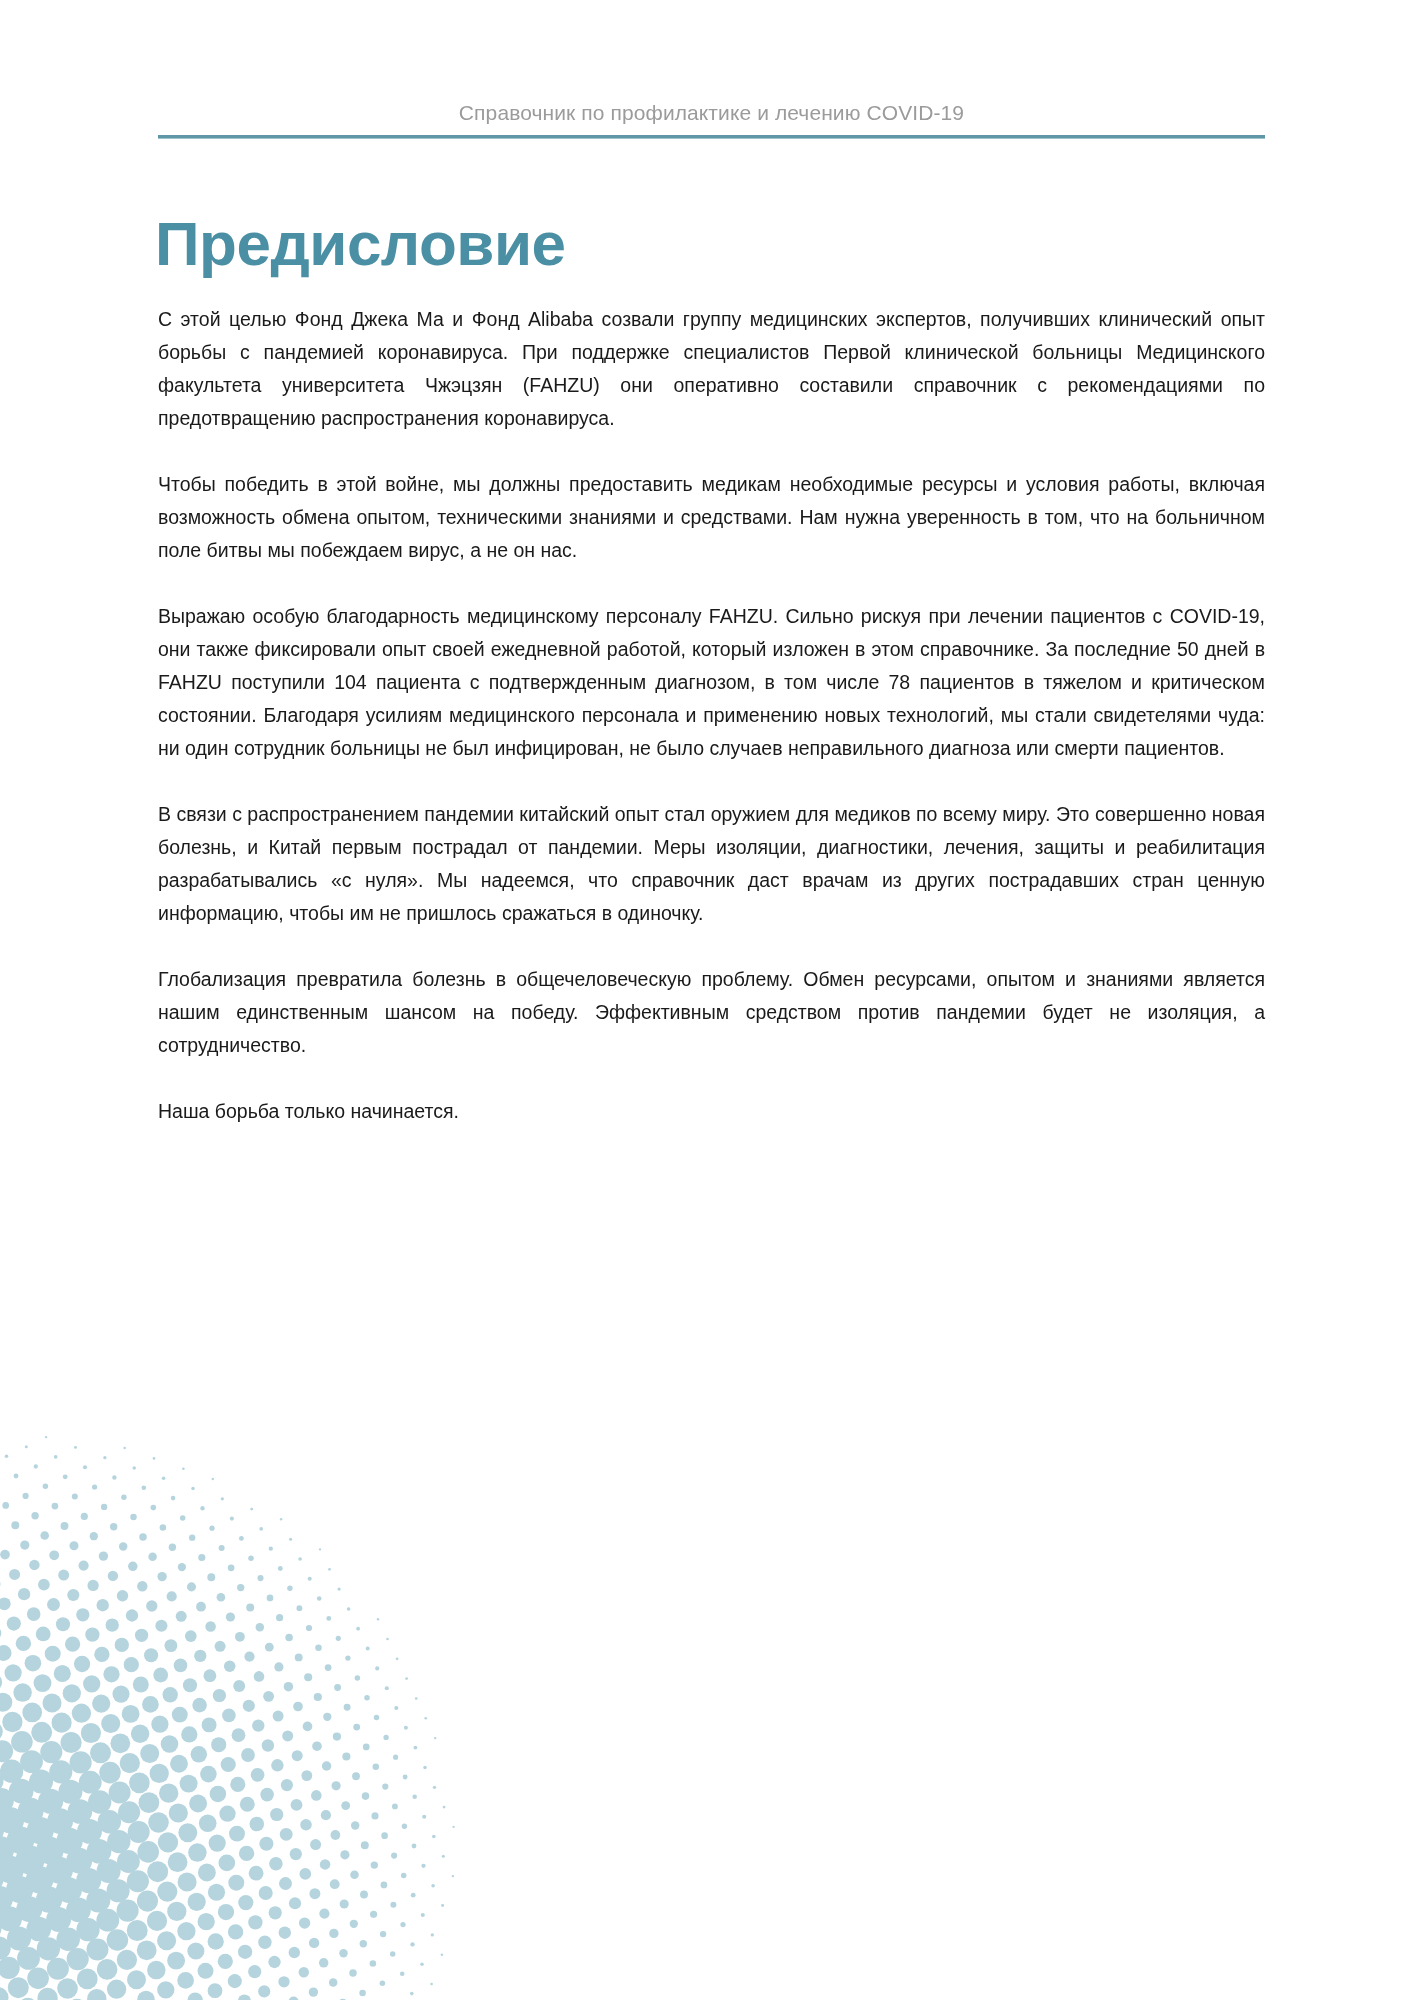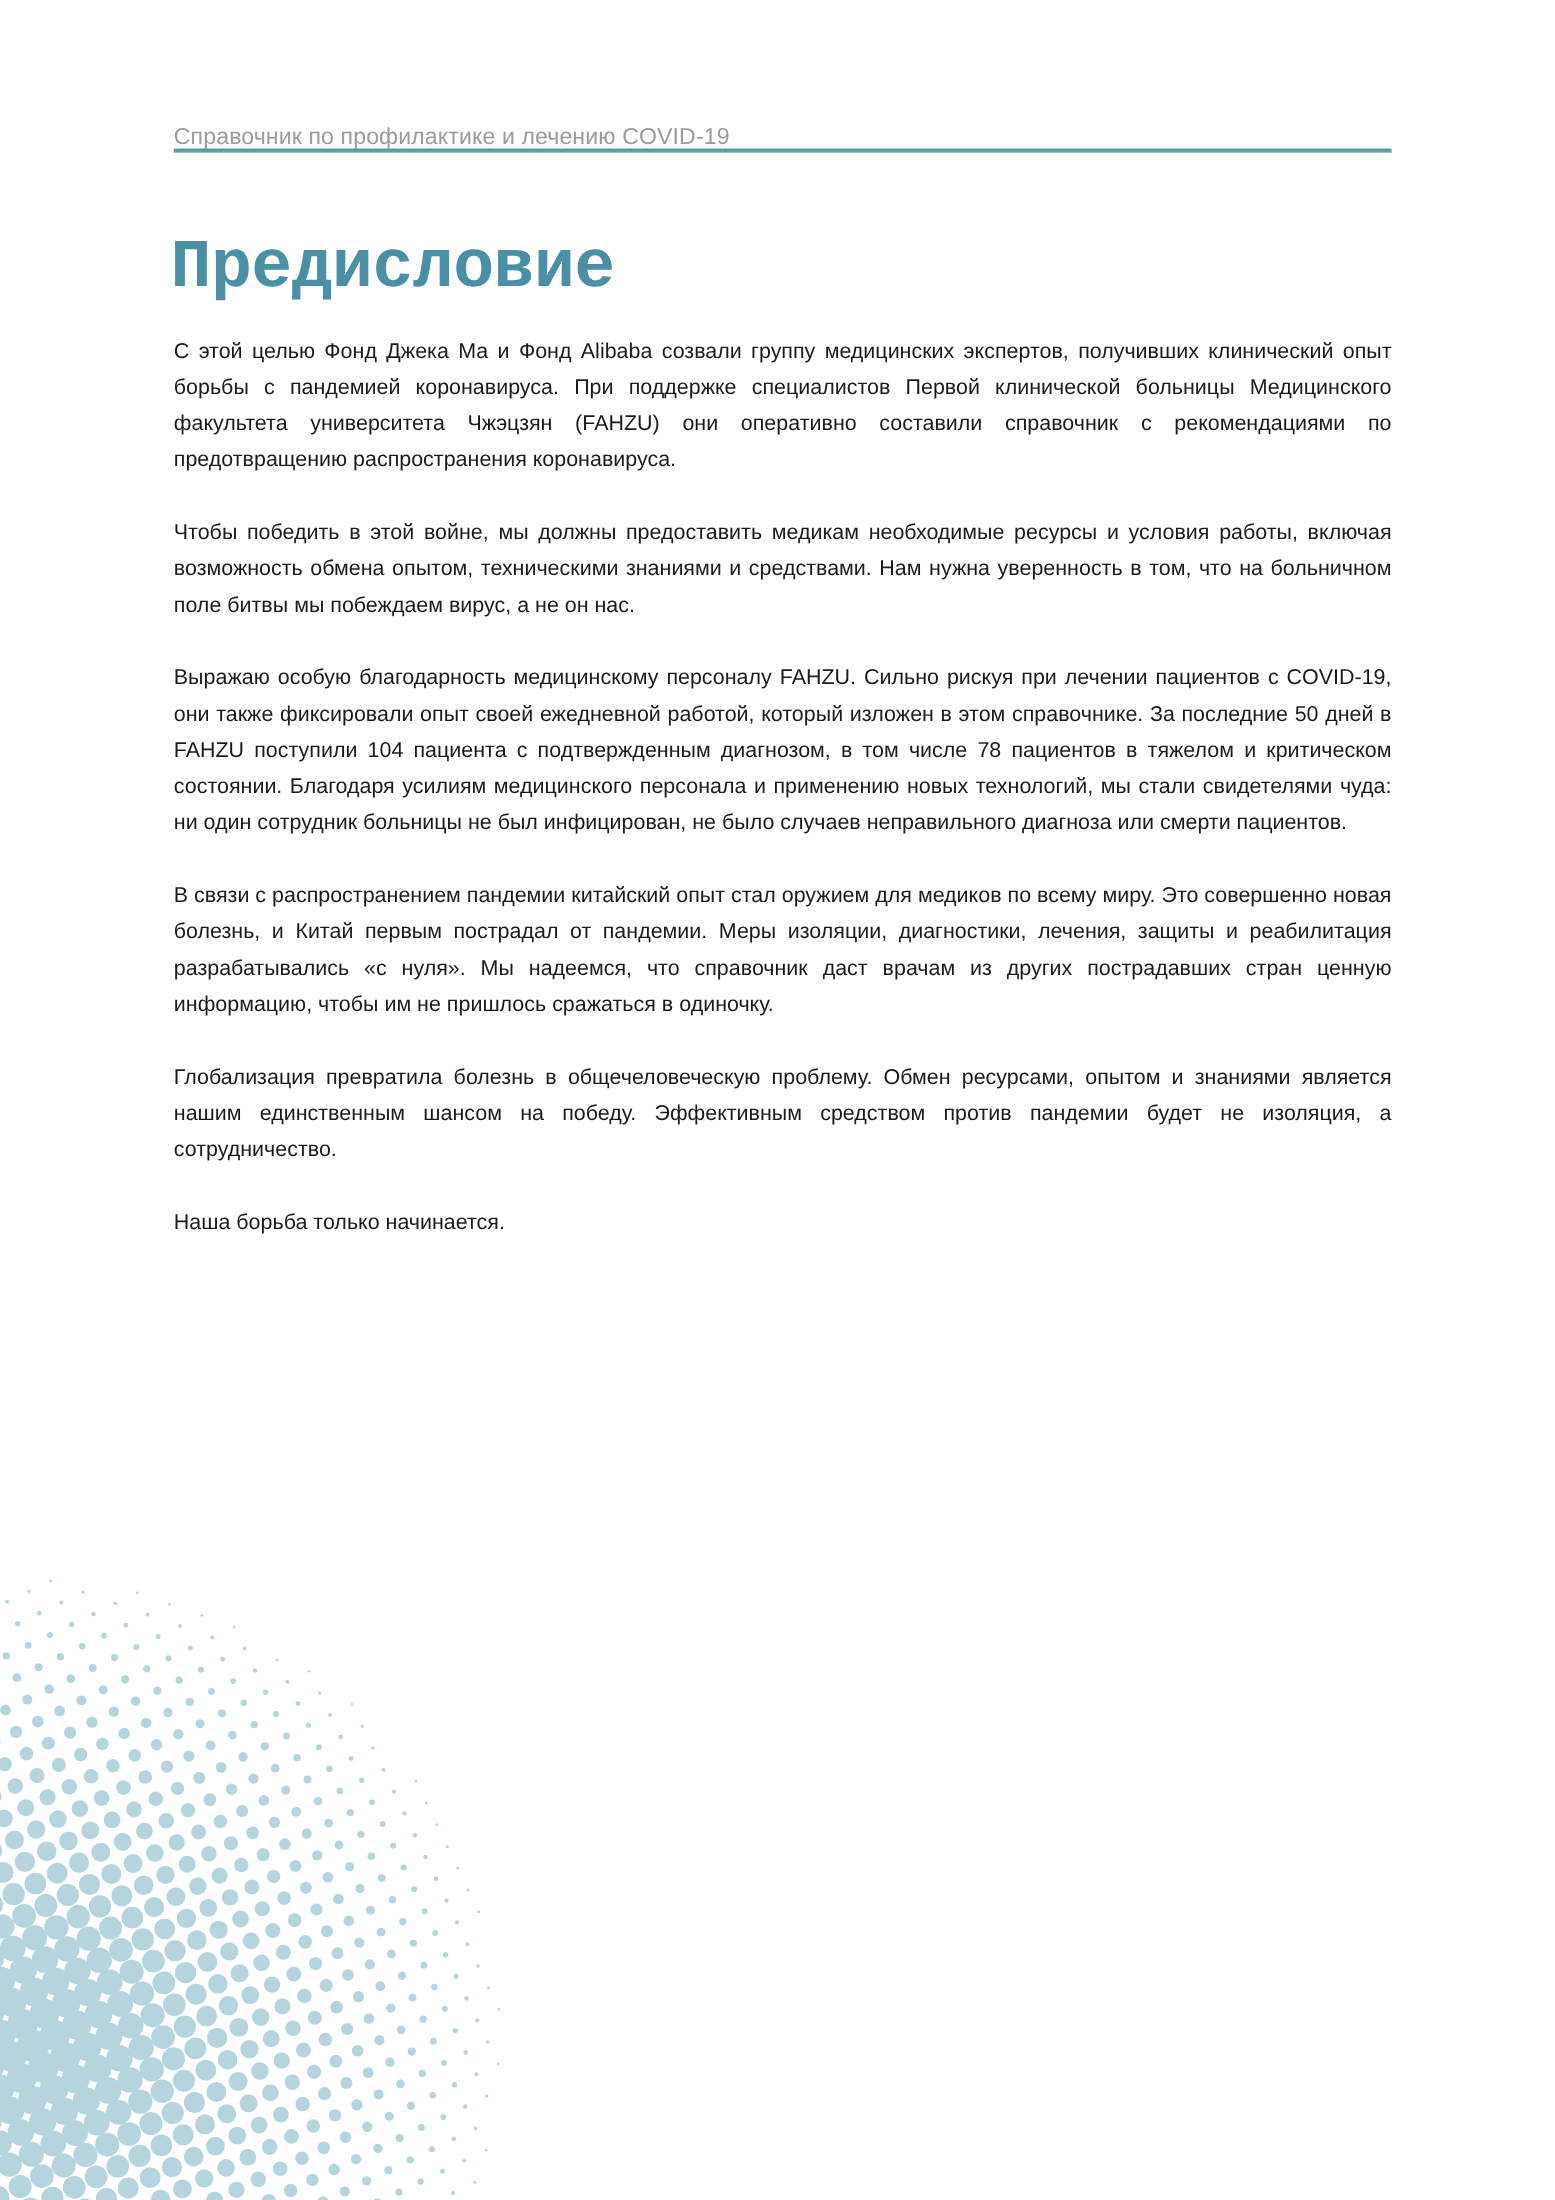--- a/index.html
+++ b/index.html
@@ -12,47 +12,45 @@
       height: 2000px;
       position: relative;
       overflow: hidden;
       font-family: "Liberation Sans", "DejaVu Sans", sans-serif;
     }
     .running-header {
       position: absolute;
       left: 158px;
       top: 100px;
       width: 1107px;
-      text-align: left;
+      text-align: center;
       font-size: 21px;
       color: #9b9b9b;
       letter-spacing: 0.1px;
       line-height: 26px;
-      margin-top: 12px;
     }
     .header-rule {
       position: absolute;
       left: 158px;
       top: 135px;
       width: 1107px;
       height: 3px;
       background: #5f97a6;
       border-bottom: 1px solid #9cc4cf;
     }
     .page-title {
       position: absolute;
       left: 155px;
       top: 204px;
       margin: 0;
       font-size: 62px;
       font-weight: bold;
       color: #4a8fa3;
       line-height: 80px;
       letter-spacing: -0.5px;
-      font-family: Liberation Mono, monospace;
     }
     .body-text {
       position: absolute;
       left: 158px;
       top: 303px;
       width: 1107px;
     }
     .body-text p {
       margin: 0 0 33px 0;
       font-size: 19.5px;

